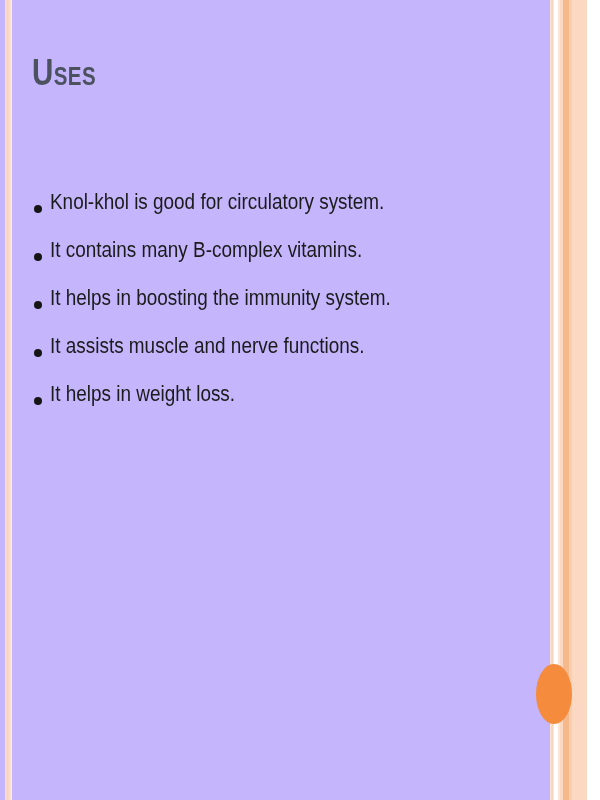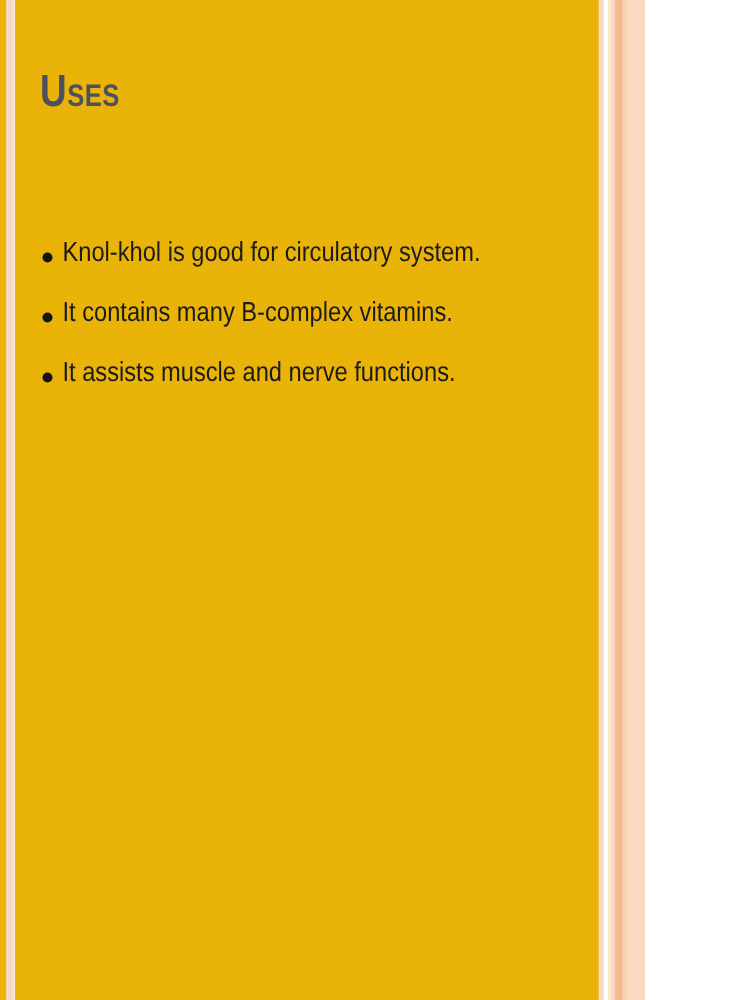--- a/index.html
+++ b/index.html
@@ -6,23 +6,23 @@
   html, body {
     margin: 0;
     padding: 0;
     background: #ffffff;
   }
   body {
     font-family: "Liberation Sans", sans-serif;
   }
   .slide {
     position: relative;
-    width: 516px;
-    height: 800px;
-    background: #eab308;
+    width: 587px;
+    height: 800px;
+    background: #c4b5fd;
     overflow: hidden;
   }
 
   
   .left-stripe {
     position: absolute;
     left: 5px;
     top: 0;
     width: 7px;
     height: 800px;
@@ -113,21 +113,21 @@
     left: 34px;
     top: 190px;
     width: 520px;
     list-style: none;
     margin: 0;
     padding: 0;
   }
   .bullet-item {
     position: relative;
     display: flex;
-    align-items: center;
+    align-items: flex-end;
     margin: 0 0 25px 0;
     padding: 0;
     line-height: 1.05;
     white-space: nowrap;
   }
   .bullet-marker {
     flex: 0 0 auto;
     width: 8px;
     height: 8px;
     border-radius: 50%;
@@ -180,19 +180,27 @@
     <li class="bullet-item">
       <span class="bullet-marker"></span>
       <span class="bullet-text">Knol-khol is good for circulatory system.</span>
     </li>
     <li class="bullet-item">
       <span class="bullet-marker"></span>
       <span class="bullet-text">It contains many B-complex vitamins.</span>
     </li>
     <li class="bullet-item">
       <span class="bullet-marker"></span>
+      <span class="bullet-text">It helps in boosting the immunity system.</span>
+    </li>
+    <li class="bullet-item">
+      <span class="bullet-marker"></span>
       <span class="bullet-text">It assists muscle and nerve functions.</span>
     </li>
+    <li class="bullet-item">
+      <span class="bullet-marker"></span>
+      <span class="bullet-text">It helps in weight loss.</span>
+    </li>
   </ul>
 
   <div class="ellipse-deco"></div>
 
 </div>
 
 </body></html>

